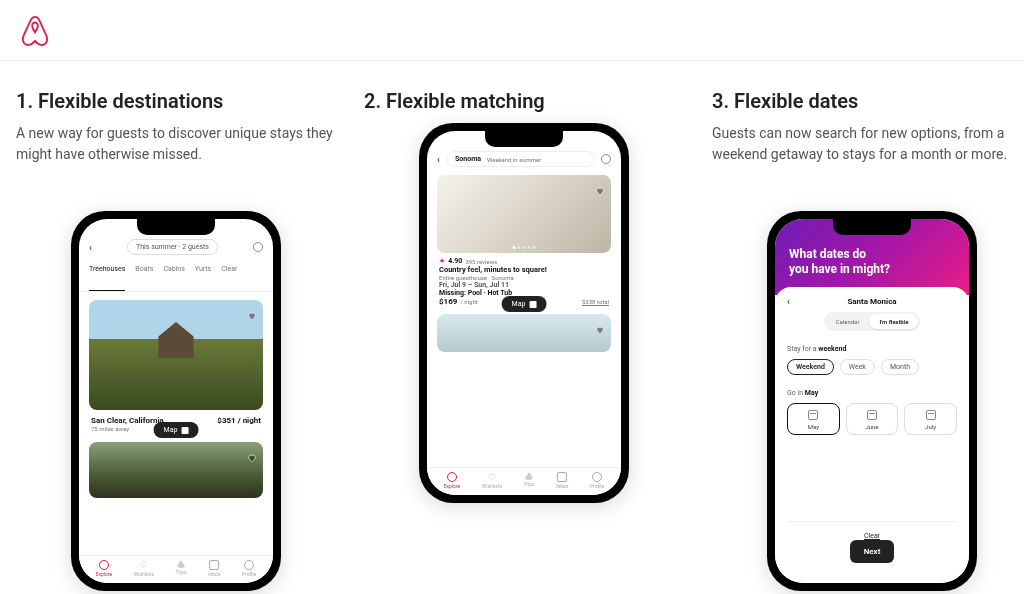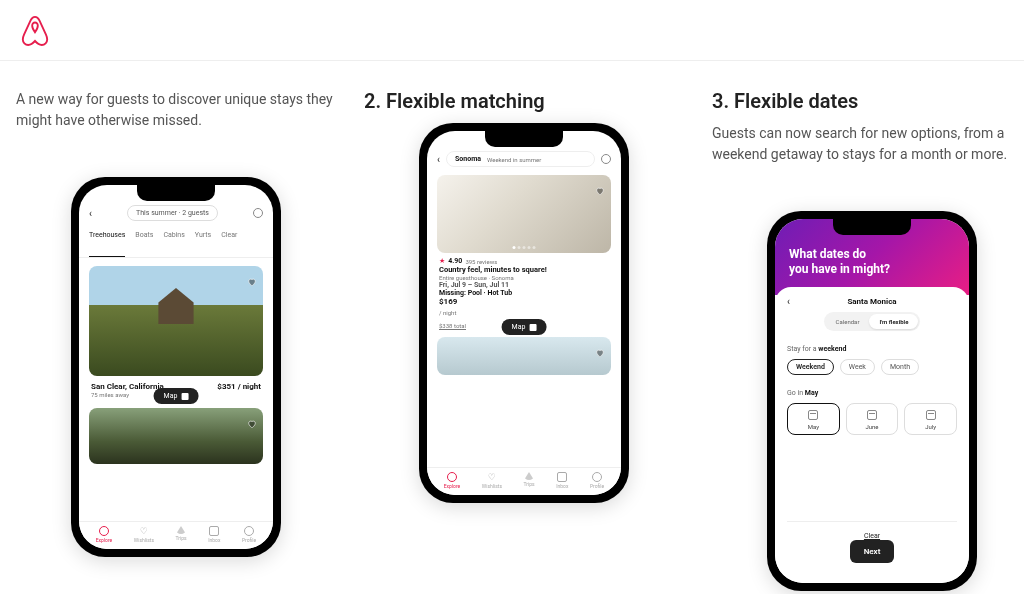--- a/index.html
+++ b/index.html
@@ -197,20 +197,21 @@
   <span class="logo">
     <svg viewBox="0 0 32 32" fill="none">
         <path d="M16 2c2 0 3.5 1.3 4.7 3.8l7 15.2c.9 2 1.3 3.6 1.3 5 0 3.3-2.5 6-5.8 6-2.4 0-4.7-1.3-7.2-4.3-2.5 3-4.8 4.3-7.2 4.3C5.5 32 3 29.3 3 26c0-1.4.4-3 1.3-5l7-15.2C12.5 3.3 14 2 16 2zm0 6c-1.7 0-3 1.4-3 3.4 0 2 1.5 4.8 3 7 1.5-2.2 3-5 3-7 0-2-1.3-3.4-3-3.4z" stroke="#e61e4d" stroke-width="2"></path>
       </svg>
   </span>
 </div>
 
 <div class="cols">
 
   <div class="col">
+    <h2>1. Flexible destinations</h2>
     <p class="desc">A new way for guests to discover unique stays they might have otherwise missed.</p>
 
     <div class="phone">
       <div class="notch"></div>
       <div class="screen">
 
         <div class="p1-top">
           <span class="back">‹</span>
           <div class="p1-pill-wrap">
             <span class="pill">
@@ -318,21 +319,21 @@
         <div style="padding:0 12px 4px;">
           <div style="display:flex;gap:3px;align-items:center;">
             <span class="star">★</span>
             <span class="bold7">4.90</span>
             <span class="tiny">395 reviews</span>
           </div>
           <div class="bold8" style="font-size:7.5px;">Country feel, minutes to square!</div>
           <div class="tiny">Entire guesthouse · Sonoma</div>
           <div class="bold7" style="color:#555;">Fri, Jul 9 – Sun, Jul 11</div>
           <div class="bold7">Missing: Pool · Hot Tub</div>
-          <div style="display:flex;gap:3px;align-items:baseline;flex-direction:column;">
+          <div style="display:flex;gap:3px;align-items:baseline;">
             <span class="bold8">$169</span>
             <span class="tiny">/ night</span>
             <span style="flex:1"></span>
             <span class="tiny" style="text-decoration:underline;">$338 total</span>
           </div>
         </div>
 
         <div style="position:relative;">
           <div class="map-pill">
             <span>Map</span>

